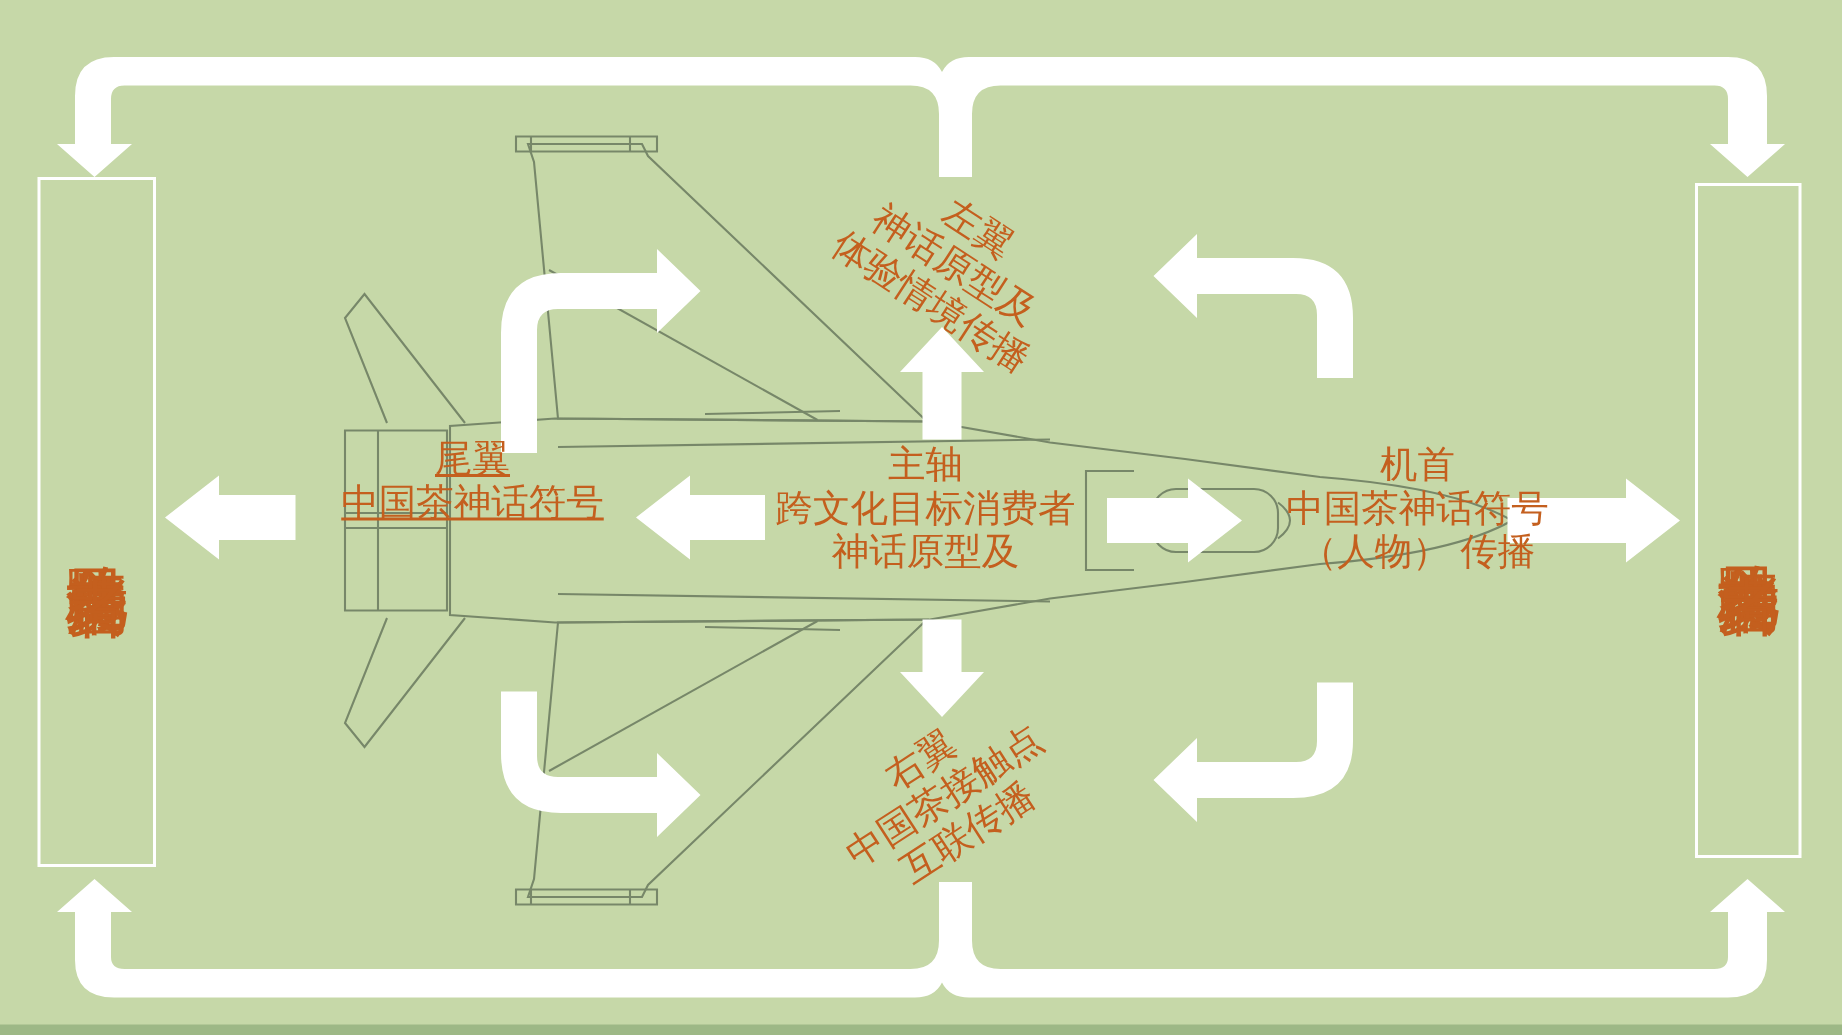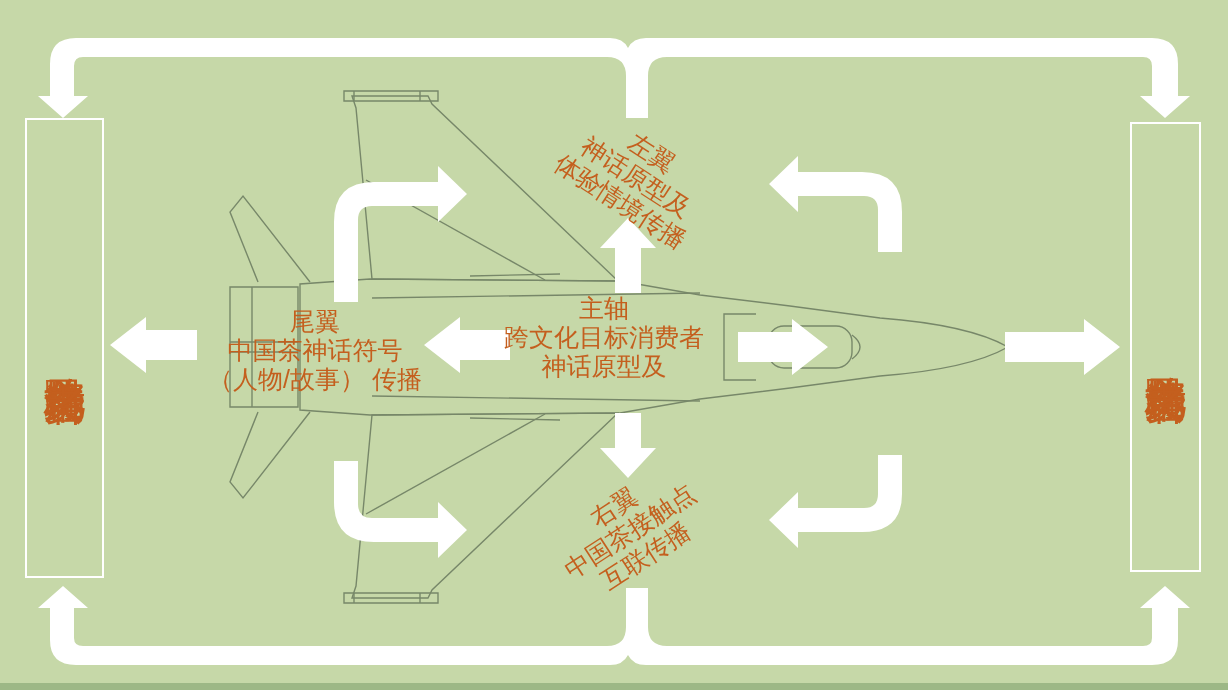--- a/index.html
+++ b/index.html
@@ -16,22 +16,22 @@
   .panel-left{left:25px;top:118px;width:79px;height:460px;}
   .panel-right{left:1130px;top:122px;width:71px;height:450px;}
   .vtext{
     writing-mode:vertical-rl;text-orientation:upright;
     color:#c45f1e;font-size:42px;line-height:1;letter-spacing:1px;
   }
   .node{
     position:absolute;color:#c45f1e;text-align:center;
     font-size:25px;line-height:29px;white-space:nowrap;
   }
-  .node-tail{left:170px;top:307px;width:290px;}
-  .node-axis{left:459px;top:296px;width:290px;font-family:Liberation Mono, monospace;}
+  .node-tail{left:170px;top:292px;width:290px;text-decoration:underline;}
+  .node-axis{left:472px;top:296px;width:290px;}
   .node-nose{left:795px;top:296px;width:300px;}
   .node-leftwing{left:531px;top:134px;width:210px;transform:rotate(33deg);}
   .node-rightwing{left:525px;top:488px;width:210px;transform:rotate(-33deg);}
   .strip{position:absolute;left:0;bottom:0;width:1228px;height:7px;background:#9db886;}
   .arrow{fill:#ffffff;}
   .plane{fill:none;stroke:#64745a;stroke-width:1.4;opacity:.8;}
 </style>
 </head>
 <body>
 
@@ -83,29 +83,33 @@
 
   <div class="node node-leftwing">
     <div>左翼</div>
     <div>神话原型及</div>
     <div>体验情境传播</div>
   </div>
 
   <div class="node node-tail">
     <div>尾翼</div>
     <div>中国茶神话符号</div>
-    <div>（人物/故事） 传播</div>
   </div>
 
   <div class="node node-axis">
     <div>主轴</div>
     <div>跨文化目标消费者</div>
     <div>神话原型及</div>
   </div>
 
+  <div class="node node-nose">
+    <div>机首</div>
+    <div>中国茶神话符号</div>
+    <div>（人物） 传播</div>
+  </div>
 
   <div class="node node-rightwing">
     <div>右翼</div>
     <div>中国茶接触点</div>
     <div>互联传播</div>
   </div>
 
   <div class="strip"></div>
 </div>
 

